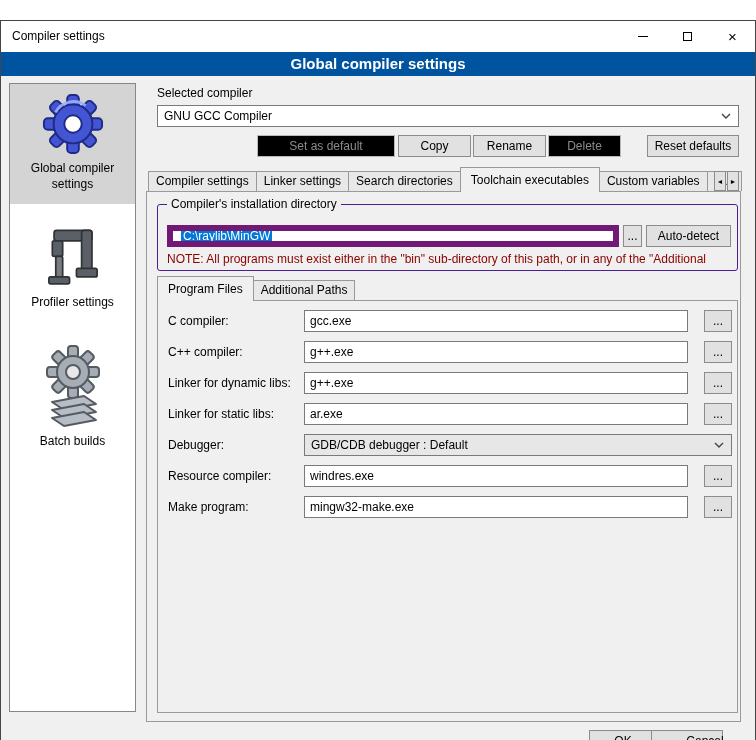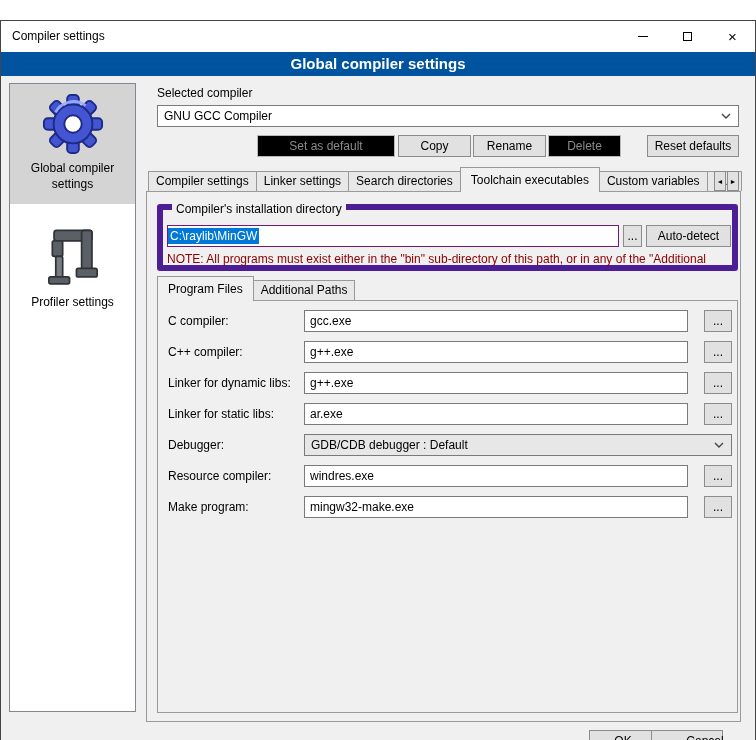--- a/index.html
+++ b/index.html
@@ -60,27 +60,27 @@
                 position: relative; z-index: 3; padding: 0 10px; }
   .tab.truncated { width: 35px; overflow: hidden; padding-right: 0; }
   .tabscroll { position: absolute; top: 150px; width: 12px; height: 20px; background: #e1e1e1;
                border: 1px solid #8c8c8c; font-size: 7px; display: flex; align-items: center;
                justify-content: center; padding: 0; font-family: inherit; z-index: 2; }
   .tabpanel { position: absolute; left: 145px; top: 170px; width: 595px; height: 531px;
               border: 1px solid #9a9a9a; background: #f0f0f0; z-index: 1; }
 
   
   .groupbox { position: absolute; left: 156px; top: 183px; width: 581px; height: 67px;
-              border: 6px solid #4c1d95; border-radius: 3px; z-index: 2; }
+              border: 1px solid #4c1d95; border-radius: 3px; z-index: 2; }
   .gb-legend { position: absolute; left: 9px; top: -8px; background: #f0f0f0; padding: 0 4px;
                font-size: 12px; white-space: nowrap; }
 
   .install-box { position: absolute; left: 166px; top: 204px; width: 452px; height: 22px;
-                 background: #fff; border: 1px solid #701a75; display: flex; align-items: center;
-                 padding: 0 0; overflow: hidden; z-index: 3; }
+                 background: #fff; border: 6px solid #701a75; display: flex; align-items: center;
+                 padding: 0 8px; overflow: hidden; z-index: 3; }
   .install-sel { background: var(--selection, #0078d7); color: #fff; padding: 1px 2px;
                  font-size: 12px; white-space: nowrap; }
 
   .note { position: absolute; left: 166px; top: 231px; width: 568px; color: var(--note, #8b0000);
           font-size: 12px; white-space: nowrap; overflow: hidden; z-index: 3; }
 
   
   .subtabbar { position: absolute; left: 156px; top: 256px; height: 23px; display: flex;
                align-items: flex-end; z-index: 3; }
   .subpanel { position: absolute; left: 156px; top: 279px; width: 581px; height: 413px;
@@ -142,20 +142,38 @@
           <rect x="42" y="4" width="12" height="46" rx="3"></rect>
           <rect x="8" y="16" width="12" height="18" rx="2"></rect>
           <rect x="36" y="48" width="24" height="10" rx="2"></rect>
           <rect x="12" y="34" width="8" height="26" rx="2" fill="#787d84"></rect>
           <rect x="4" y="58" width="24" height="8" rx="2"></rect>
         </g>
       </svg>
       <span class="side-label">Profiler settings</span>
     </div>
 
+    <div class="side-item gap2">
+      <svg width="66" height="84" viewBox="0 0 66 84">
+        <g fill="#a7adb4" stroke="#555b62" stroke-width="2" stroke-linejoin="round">
+          <rect x="28" y="2" width="10" height="52" rx="3"></rect>
+          <rect x="28" y="2" width="10" height="52" rx="3" transform="rotate(45 33 28)"></rect>
+          <rect x="28" y="2" width="10" height="52" rx="3" transform="rotate(90 33 28)"></rect>
+          <rect x="28" y="2" width="10" height="52" rx="3" transform="rotate(135 33 28)"></rect>
+          <circle cx="33" cy="28" r="16"></circle>
+        </g>
+        <circle cx="33" cy="28" r="7" fill="#e8e8e8" stroke="#555b62" stroke-width="2"></circle>
+        <g fill="#b7bdc4" stroke="#555b62" stroke-width="2" stroke-linejoin="round">
+          <path d="M12 58 L44 52 L56 60 L24 66 Z"></path>
+          <path d="M12 66 L44 60 L56 68 L24 74 Z"></path>
+          <path d="M12 74 L44 68 L56 76 L24 82 Z"></path>
+        </g>
+      </svg>
+      <span class="side-label">Batch builds</span>
+    </div>
   </div>
 
   <span class="label" style="left:156px; top:65px;">Selected compiler</span>
 
   <div class="combo" style="left:156px; top:84px; width:582px;gap:32px;">
     <span class="cv">GNU GCC Compiler</span>
     <svg class="chev" width="10" height="6">
       <polyline points="1,1 5,5 9,1" fill="none" stroke="#444" stroke-width="1.4"></polyline>
     </svg>
   </div>

